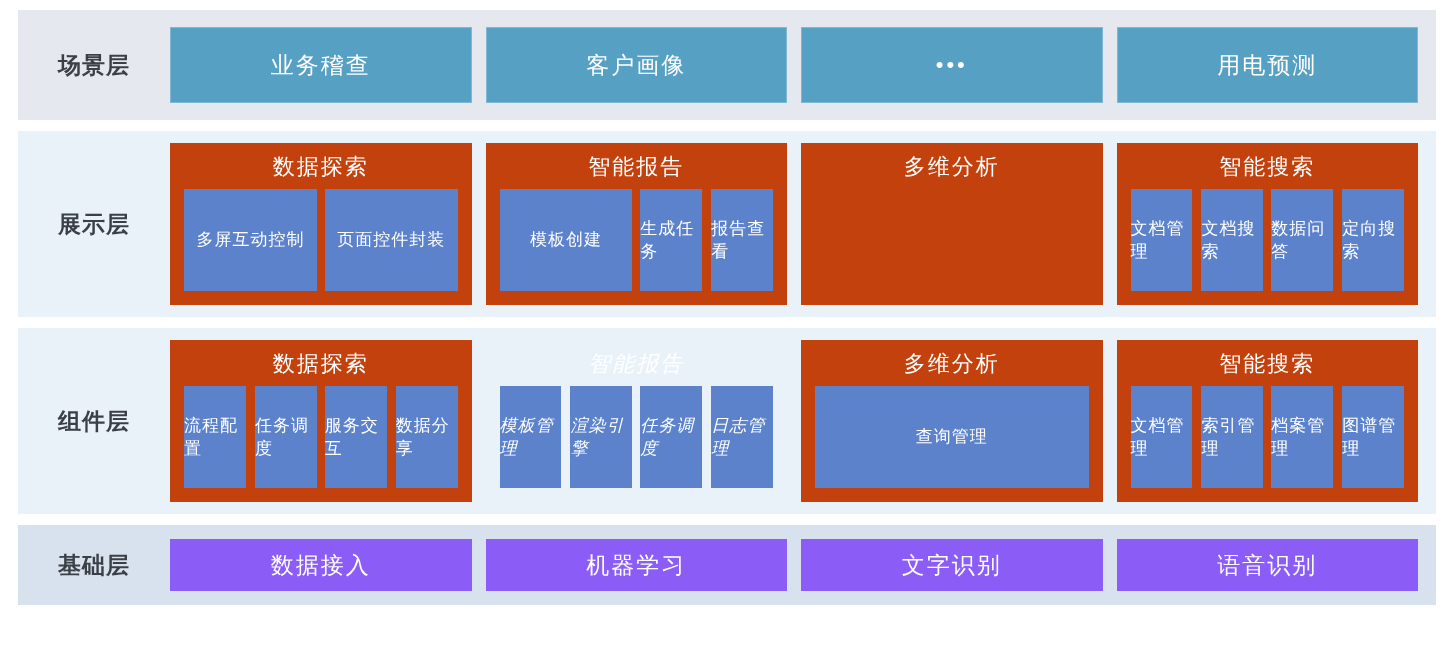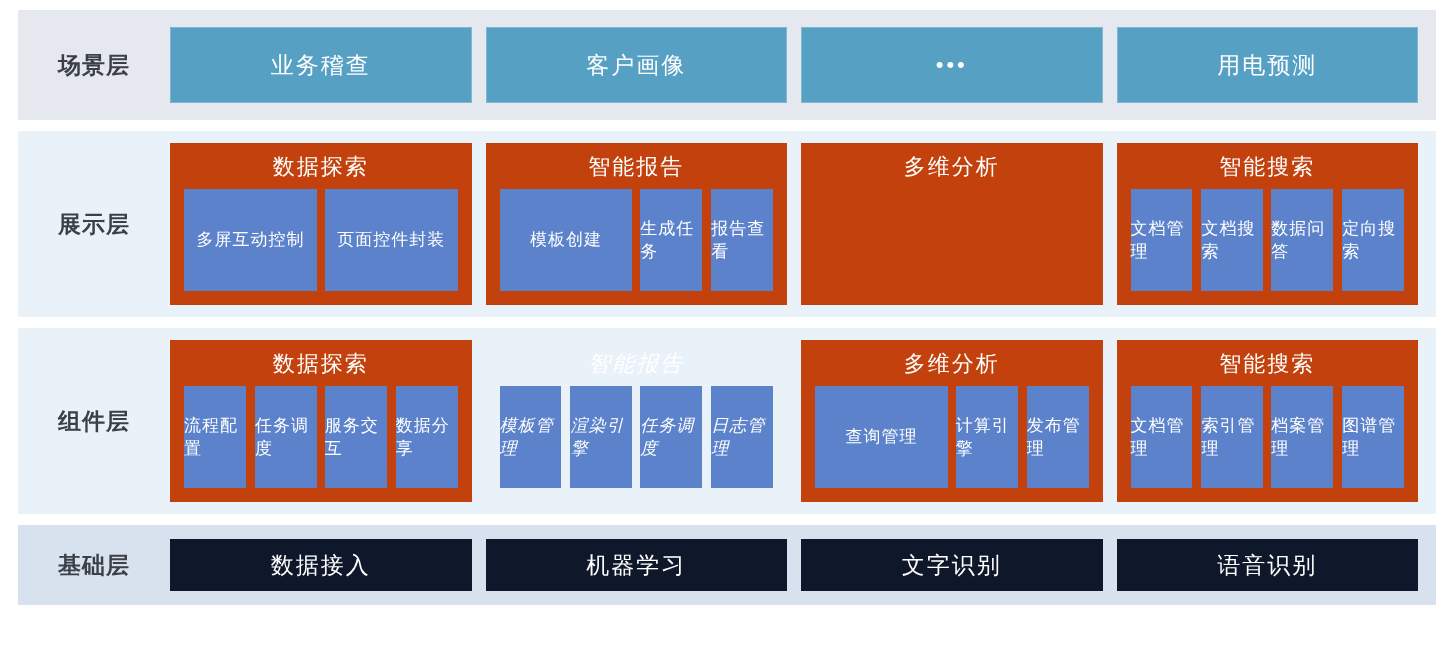--- a/index.html
+++ b/index.html
@@ -120,21 +120,21 @@
     letter-spacing: 1px;
     font-family: "Liberation Serif", "DejaVu Serif", serif;
     box-sizing: border-box;
   }
 
   
   .band.base { background: #d8e2ef; height: 80px; }
   .band.base .band-body { padding-top: 14px; padding-bottom: 14px; }
   .base-tile {
     flex: 1 1 0;
-    background: #0f172a;
+    background: #8b5cf6;
     display: flex;
     align-items: center;
     justify-content: center;
     color: #ffffff;
     font-size: 23px;
     letter-spacing: 2px;
     font-family: Liberation Sans, sans-serif;
     box-sizing: border-box;
   }
 </style>
@@ -223,24 +223,20 @@
               <div class="chip">日志管理</div>
             </div>
           </div>
         </div>
         <div class="card">
           <div class="card-title">多维分析</div>
           <div class="card-grid">
             <div class="card-row">
               <div class="chip">查询管理</div>
             </div>
-            <div class="card-row">
-              <div class="chip">计算引擎</div>
-              <div class="chip">发布管理</div>
-            </div>
           </div>
         </div>
         <div class="card">
           <div class="card-title">智能搜索</div>
           <div class="card-grid">
             <div class="card-row">
               <div class="chip">文档管理</div>
               <div class="chip">索引管理</div>
             </div>
             <div class="card-row">

